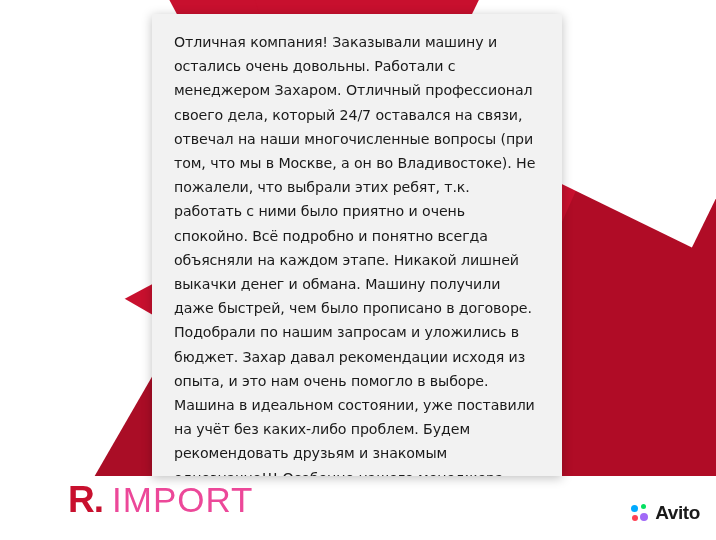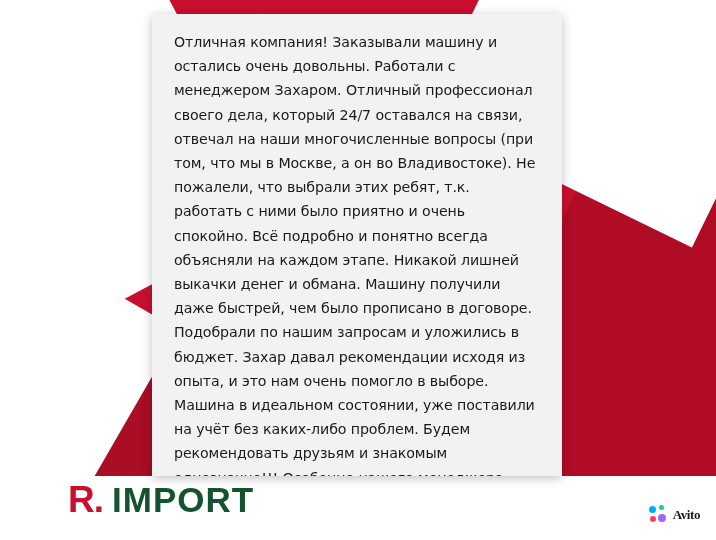--- a/index.html
+++ b/index.html
@@ -142,24 +142,23 @@
     font-family: "Liberation Sans", sans-serif;
     font-weight: bold;
     font-size: 37px;
     color: #c8102e;
     letter-spacing: -1px;
     line-height: 1;
   }
   .brand-word {
     font-family: "Liberation Sans", sans-serif;
     font-size: 35px;
-    color: #14532d;
+    color: #ec4899;
     letter-spacing: 1px;
     line-height: 1;
-    font-weight: bold;
   }
 
   
   .avito {
     position: absolute;
     right: 16px;
     bottom: 16px;
     display: flex;
     align-items: center;
     gap: 5px;
@@ -172,22 +171,22 @@
   .avito-dots i {
     position: absolute;
     border-radius: 50%;
     display: block;
   }
   .d1 { width: 7px;  height: 7px;  left: 0;   top: 1px;  background: #0af; }
   .d2 { width: 5px;  height: 5px;  left: 10px; top: 0;   background: #04e061; }
   .d3 { width: 6px;  height: 6px;  left: 1px; top: 11px; background: #ff4053; }
   .d4 { width: 8px;  height: 8px;  left: 9px; top: 9px;  background: #a169f7; }
   .avito-word {
-    font-family: Liberation Serif, serif;
-    font-size: 13px;
+    font-family: Liberation Sans, sans-serif;
+    font-size: 19px;
     font-weight: bold;
     color: #1a1a1a;
     letter-spacing: -0.4px;
   }
 </style>
 </head>
 <body>
 
 <div class="canvas">
 

